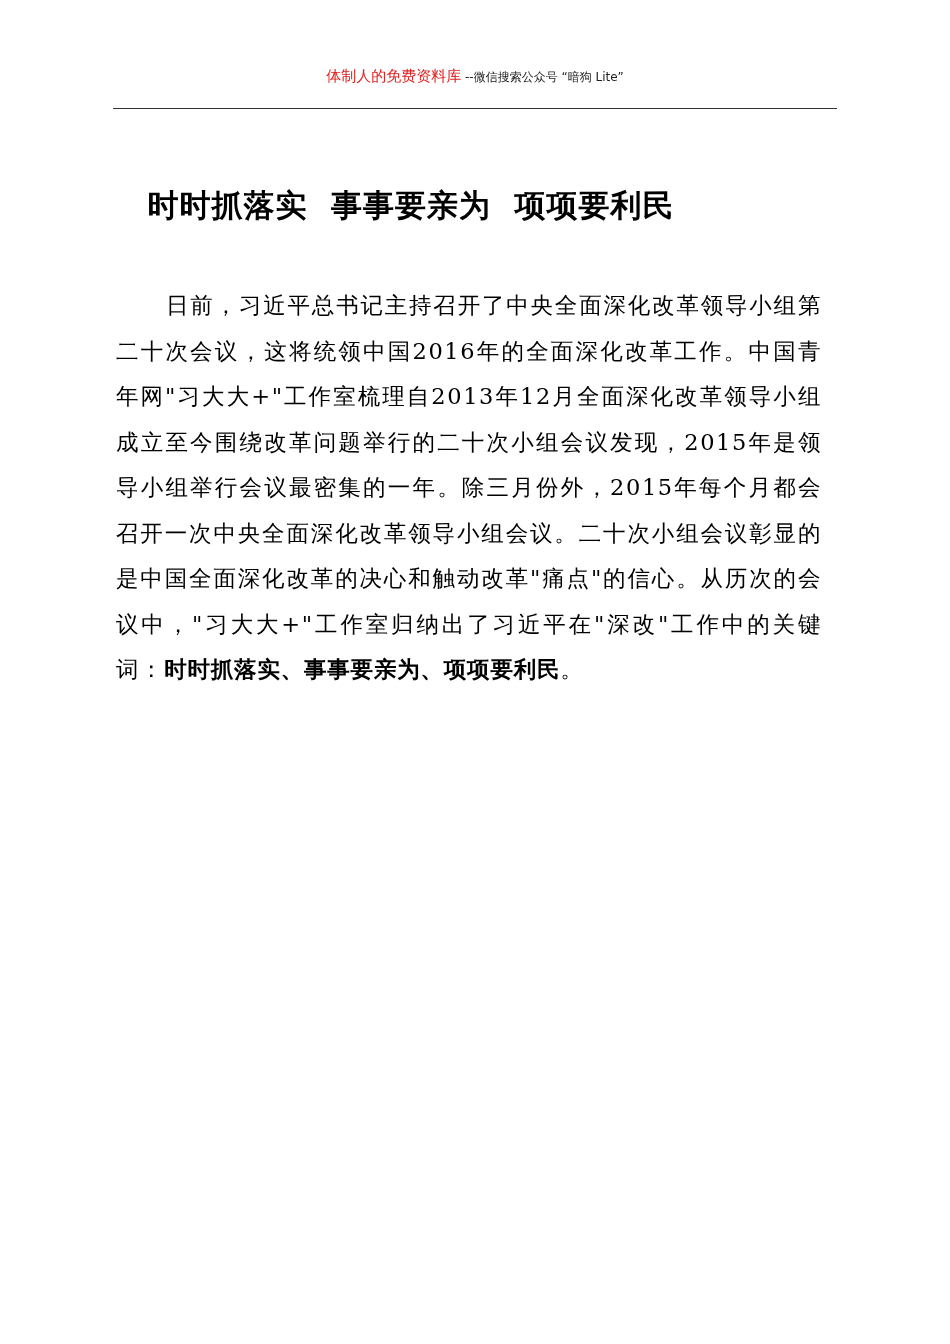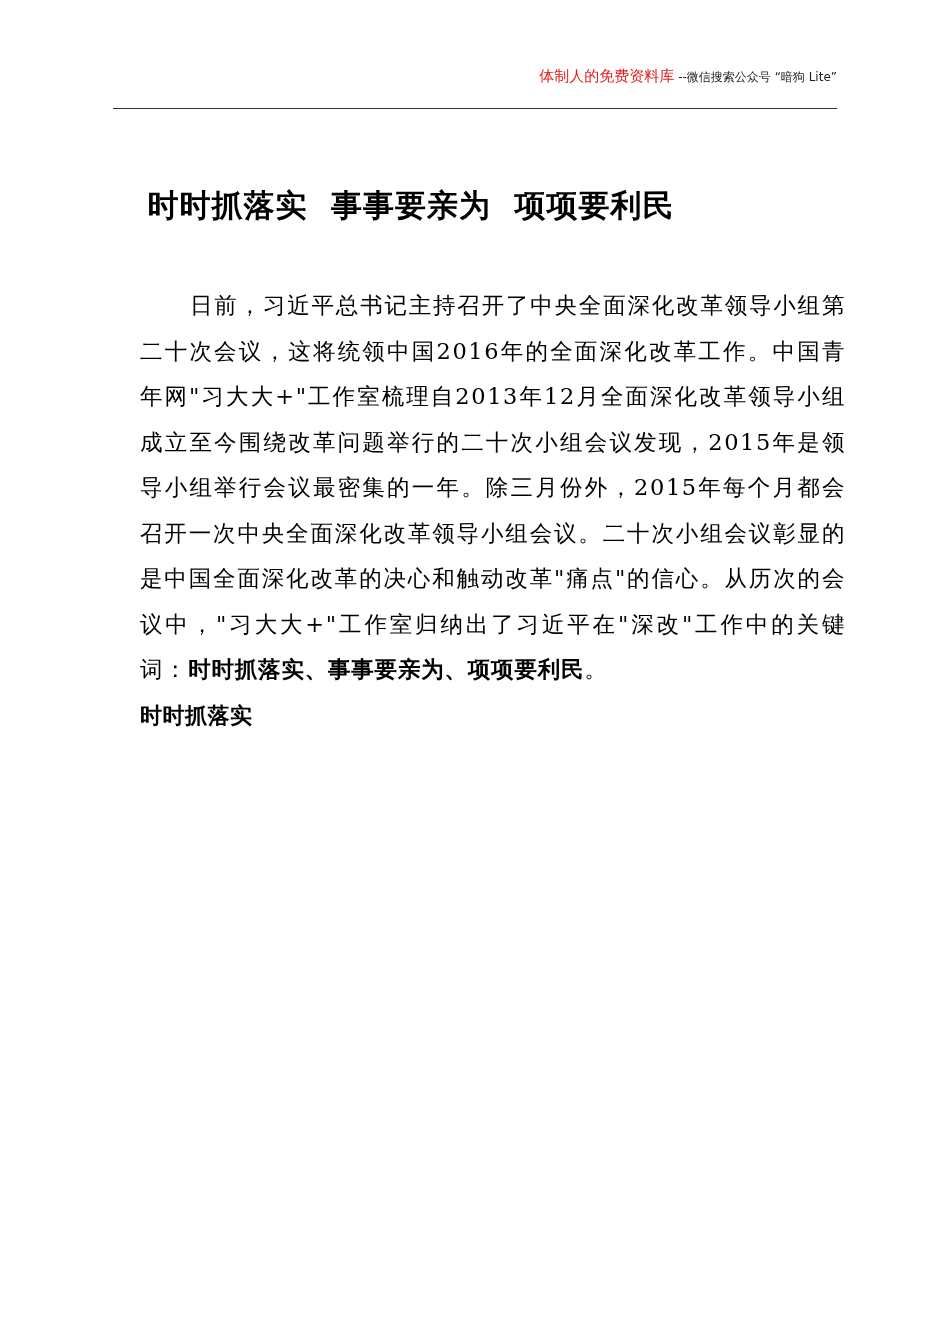--- a/index.html
+++ b/index.html
@@ -13,21 +13,21 @@
       position: relative;
       overflow: hidden;
       font-family: "DejaVu Serif", "Liberation Serif", serif;
       color: #000;
     }
     .header {
       position: absolute;
       left: 113px;
       top: 66px;
       width: 724px;
-      text-align: right;
+      text-align: center;
       font-family: "DejaVu Sans", "Liberation Sans", sans-serif;
     }
     .header-line1 {
       font-size: 14px;
       line-height: 20px;
       white-space: nowrap;
     }
     .header-brand {
       color: #e02020;
       font-size: 15px;
@@ -62,21 +62,21 @@
       text-align: center;
       font-family: "DejaVu Sans", "Liberation Sans", sans-serif;
       font-size: 31px;
       font-weight: bold;
       line-height: 44px;
       letter-spacing: 1px;
       white-space: pre;
     }
     .body-text {
       position: absolute;
-      left: 140px;
+      left: 116px;
       top: 283px;
       width: 706px;
       font-size: 22.5px;
       line-height: 45.5px;
       letter-spacing: 1.6px;
       text-align: justify;
     }
     .body-text p {
       margin: 0;
     }
@@ -105,15 +105,14 @@
   <div class="header-line1">
     <span class="header-brand">体制人的免费资料库</span><span class="header-tagline"> --微信搜索公众号 “暗狗 Lite”</span>
   </div>
 </div>
 <div class="header-rule"></div>
 
 <h1 class="title" style="margin:0;">时时抓落实  事事要亲为  项项要利民</h1>
 
 <div class="body-text">
   <p class="indent"><span>日前，习近平总书记主持召开了中央全面深化改革领导小组第二十次会议，这将统领中国2016年的全面深化改革工作。中国青年网"习大大+"工作室梳理自2013年12月全面深化改革领导小组成立至今围绕改革问题举行的二十次小组会议发现，2015年是领导小组举行会议最密集的一年。除三月份外，2015年每个月都会召开一次中央全面深化改革领导小组会议。二十次小组会议彰显的是中国全面深化改革的决心和触动改革"痛点"的信心。从历次的会议中，"习大大+"工作室归纳出了习近平在"深改"工作中的关键词：</span><span class="bold">时时抓落实、事事要亲为、项项要利民</span><span>。</span></p>
-  <p class="section-heading">时时抓落实</p>
   <div class="gap"></div>
 </div>
 
 </body></html>

